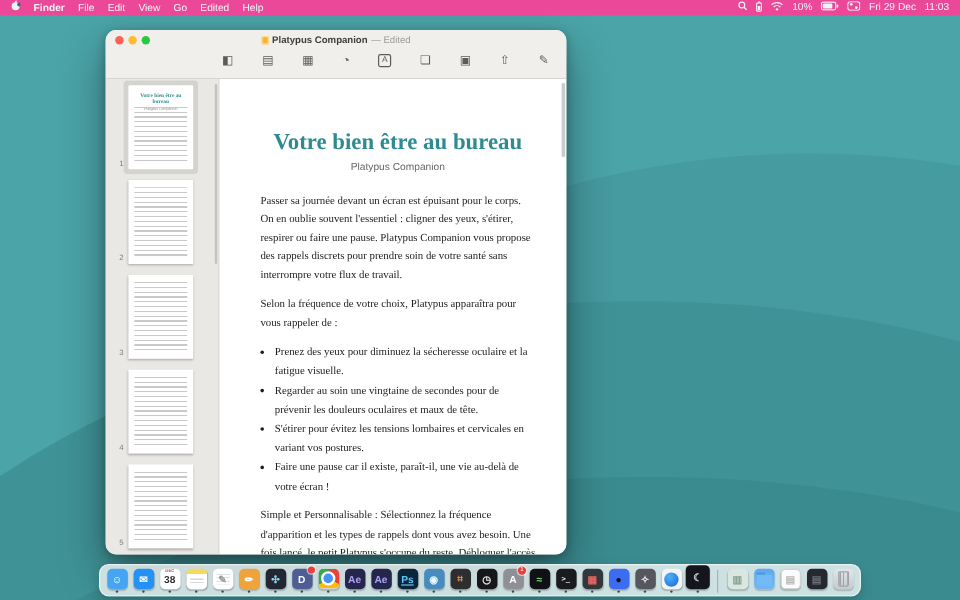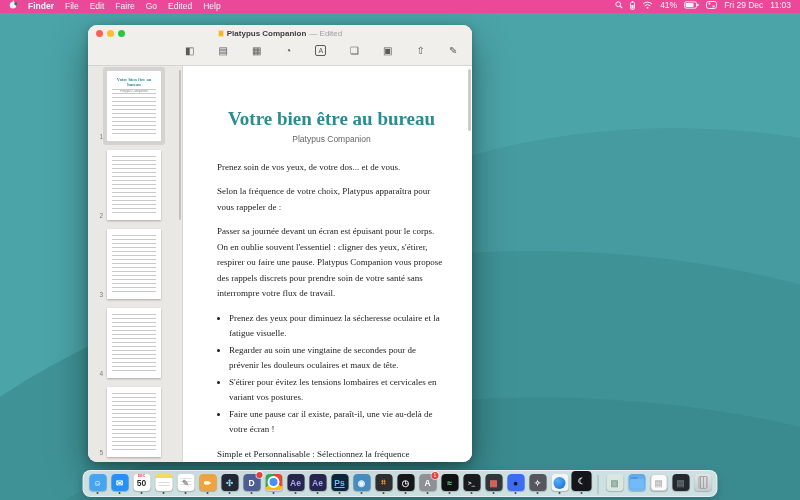--- a/index.html
+++ b/index.html
@@ -129,21 +129,21 @@
       <svg width="8" height="9" viewBox="0 0 8 9">
         <circle cx="4" cy="5.2" r="3.3" fill="#eef5f5"></circle>
         <circle cx="7" cy="3.8" r="1.7" fill="#2f7174"></circle>
         <rect x="3.6" y="0.4" width="1.2" height="2" rx="0.6" fill="#eef5f5" transform="rotate(22 4.2 1.4)"></rect>
       </svg>
     </span>
     <span id="mb-items" style="display: flex; gap: 11px;">
         <span class="mb-item bold">Finder</span>
         <span class="mb-item">File</span>
         <span class="mb-item">Edit</span>
-        <span class="mb-item">Faire</span>
+        <span class="mb-item">View</span>
         <span class="mb-item">Go</span>
         <span class="mb-item">Edited</span>
         <span class="mb-item">Help</span>
       </span>
   </div>
   <div class="mb-right">
     <span>
       <svg width="8" height="8" viewBox="0 0 8 8">
           <circle cx="3.2" cy="3.2" r="2.4" fill="none" stroke="#eef5f5" stroke-width="1"></circle>
           <line x1="5" y1="5" x2="7.2" y2="7.2" stroke="#eef5f5" stroke-width="1.1"></line>
@@ -156,21 +156,21 @@
           <rect x="1.4" y="4" width="2.2" height="3.6" fill="#eef5f5"></rect>
         </svg>
     </span>
     <span>
       <svg width="11" height="8" viewBox="0 0 11 8">
         <path d="M1 3 A6.4 6.4 0 0 1 10 3" fill="none" stroke="#eef5f5" stroke-width="1"></path>
         <path d="M2.7 4.8 A4 4 0 0 1 8.3 4.8" fill="none" stroke="#eef5f5" stroke-width="1"></path>
         <circle cx="5.5" cy="6.8" r="1" fill="#eef5f5"></circle>
       </svg>
     </span>
-    <span class="mb-txt">41%</span>
+    <span class="mb-txt">10%</span>
     <span>
       <svg width="15" height="8" viewBox="0 0 15 8">
           <rect x="0.5" y="0.8" width="12" height="6.4" rx="1.6" fill="none" stroke="#eef5f5" stroke-width="0.9"></rect>
           <rect x="1.6" y="1.9" width="8" height="4.2" rx="0.8" fill="#eef5f5"></rect>
           <rect x="13.2" y="2.7" width="1.4" height="2.6" rx="0.7" fill="#eef5f5"></rect>
         </svg>
     </span>
     <span>
       <svg width="11" height="8" viewBox="0 0 11 8">
           <rect x="0.5" y="0.5" width="10" height="7" rx="2" fill="none" stroke="#eef5f5" stroke-width="0.9"></rect>
@@ -246,23 +246,22 @@
             <div class="tlines"></div>
           </div>
         </div>
       </div>
 
     <div class="doc">
       <div class="doc-scroll"></div>
       <div class="doc-title">Votre bien être au bureau</div>
       <div class="doc-sub">Platypus Companion</div>
       <div class="body-text">
-        <p>Prenez soin de vos yeux, de votre dos... et de vous.</p>
+        <p>Passer sa journée devant un écran est épuisant pour le corps. On en oublie souvent l'essentiel : cligner des yeux, s'étirer, respirer ou faire une pause. Platypus Companion vous propose des rappels discrets pour prendre soin de votre santé sans interrompre votre flux de travail.</p>
         <p>Selon la fréquence de votre choix, Platypus apparaîtra pour vous rappeler de :</p>
-        <p>Passer sa journée devant un écran est épuisant pour le corps. On en oublie souvent l'essentiel : cligner des yeux, s'étirer, respirer ou faire une pause. Platypus Companion vous propose des rappels discrets pour prendre soin de votre santé sans interrompre votre flux de travail.</p>
         <ul>
           <li>Prenez des yeux pour diminuez la sécheresse oculaire et la fatigue visuelle.</li>
           <li>Regarder au soin une vingtaine de secondes pour de prévenir les douleurs oculaires et maux de tête.</li>
           <li>S'étirer pour évitez les tensions lombaires et cervicales en variant vos postures.</li>
           <li>Faire une pause car il existe, paraît-il, une vie au-delà de votre écran !</li>
         </ul>
         <p>Simple et Personnalisable : Sélectionnez la fréquence d'apparition et les types de rappels dont vous avez besoin. Une fois lancé, le petit Platypus s'occupe du reste. Débloquer l'accès complet pour accéder à l'ensemble des exercices et fréquences personnalisées.</p>
 
       </div>
     </div>
@@ -278,21 +277,21 @@
     </div>
     <div class="dock-item">
       <div class="dock-icon" style="background: rgb(36, 146, 245);">
         <span class="glyph" style="color: rgb(255, 255, 255);">✉</span>
       </div>
       <span class="run-dot"></span>
     </div>
     <div class="dock-item">
       <div class="dock-icon" style="background: rgb(255, 255, 255);">
         <span class="cal-top">DEC</span>
-        <span class="glyph" style="color: rgb(43, 43, 43);">50</span>
+        <span class="glyph" style="color: rgb(43, 43, 43);">38</span>
       </div>
       <span class="run-dot"></span>
     </div>
     <div class="dock-item">
       <div class="dock-icon notes"></div>
       <span class="run-dot"></span>
     </div>
     <div class="dock-item">
       <div class="dock-icon lined" style="background: rgb(255, 255, 255);">
         <span class="glyph" style="color: rgb(154, 154, 154);">✎</span>

